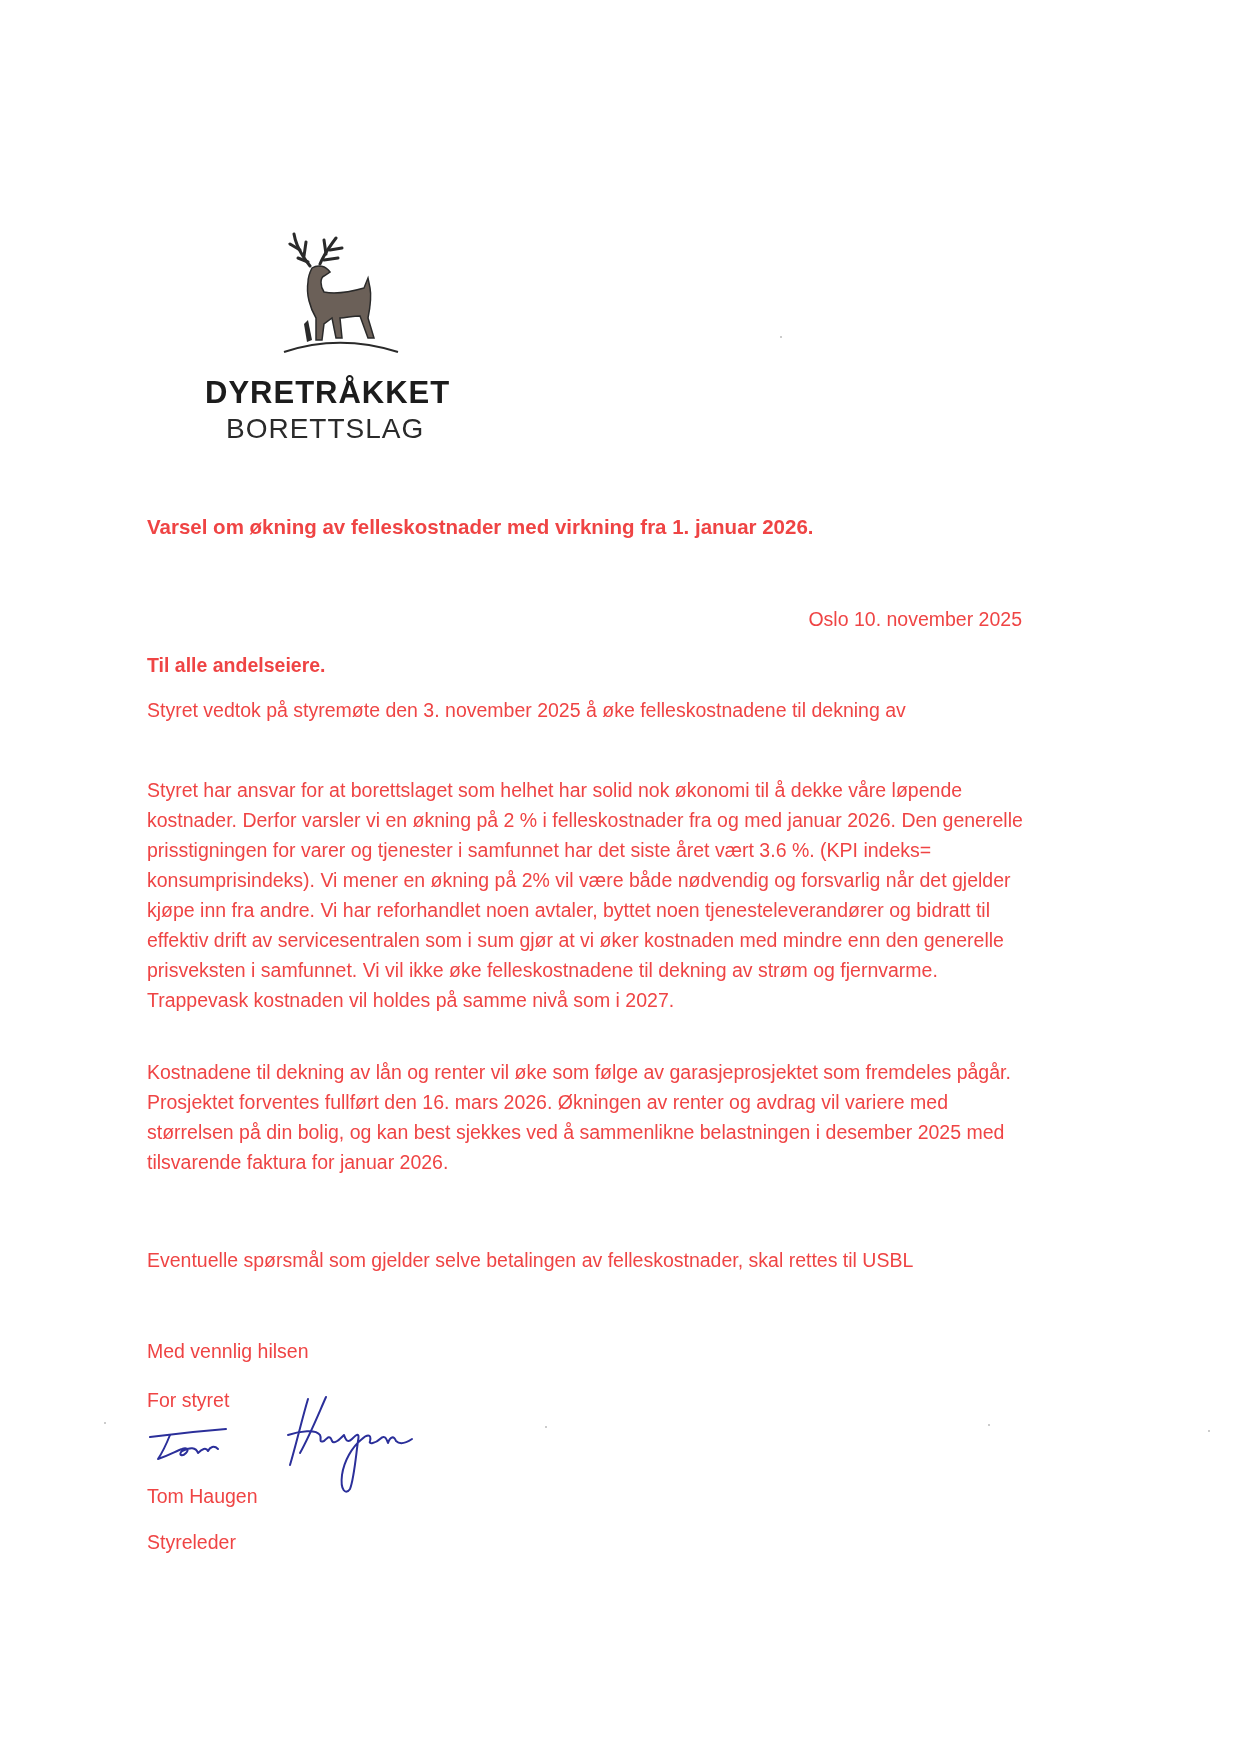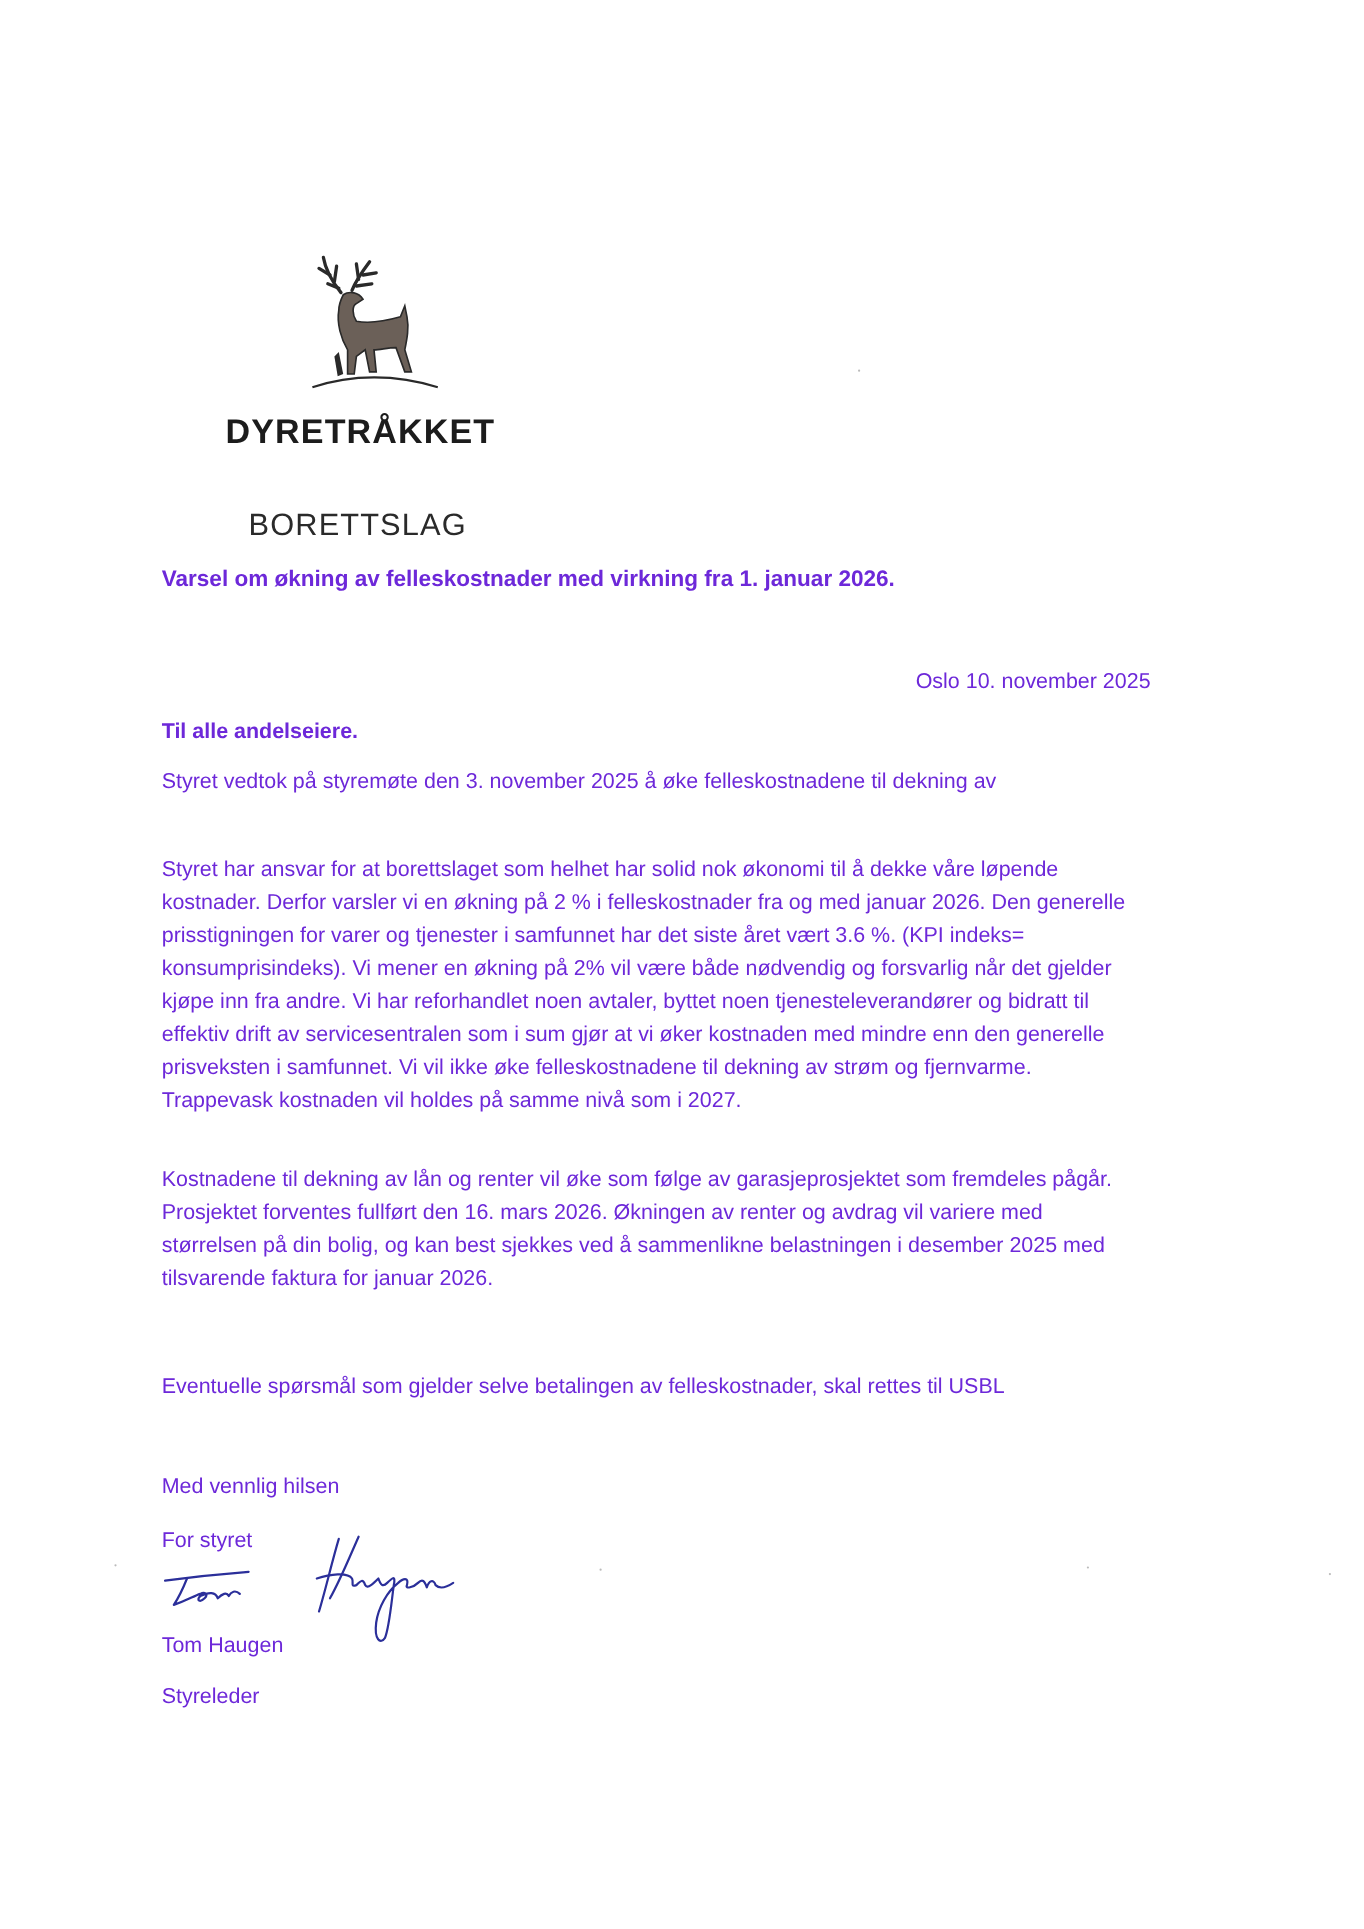--- a/index.html
+++ b/index.html
@@ -5,27 +5,27 @@
   html, body { margin: 0; padding: 0; background: #ffffff; }
   body { width: 1240px; height: 1754px; position: relative; overflow: hidden;
          font-family: "Liberation Sans", "DejaVu Sans", sans-serif; color: #1a1a1a; }
   .page { position: absolute; left: 0; top: 0; width: 1240px; height: 1754px; }
 
   .logo { position: absolute; left: 200px; top: 220px; width: 280px; }
   .logo svg { position: absolute; left: 80px; top: 8px; }
   .logo-name { position: absolute; left: 5px; top: 155px; font-size: 31px; font-weight: bold;
                letter-spacing: 1px; color: #1c1c1c; white-space: nowrap; }
   .logo-sub { position: absolute; left: 26px; top: 193px; font-size: 28px; letter-spacing: 1px;
-              color: #2a2a2a; white-space: nowrap; margin-top: 48px; }
+              color: #2a2a2a; white-space: nowrap; }
 
   .text { position: absolute; left: 147px; font-size: 19.5px; line-height: 30px;
-          font-family: "Liberation Sans", sans-serif; color: #6d28d9; white-space: nowrap; }
+          font-family: "Liberation Sans", sans-serif; color: #ef4444; white-space: nowrap; }
   .bold { font-weight: bold; }
   .title { top: 512px; font-size: 20.5px; }
-  .date { left: auto; right: 194px; top: 604px; }
+  .date { left: auto; right: 218px; top: 604px; }
   .greeting { top: 650px; }
   .p1 { top: 695px; }
   .p2 { top: 775px; }
   .p3 { top: 1057px; }
   .p4 { top: 1245px; }
   .closing { top: 1336px; text-align: center; }
   .for-board { top: 1385px; text-align: right; }
   .name { top: 1481px; }
   .role { top: 1527px; }
 

